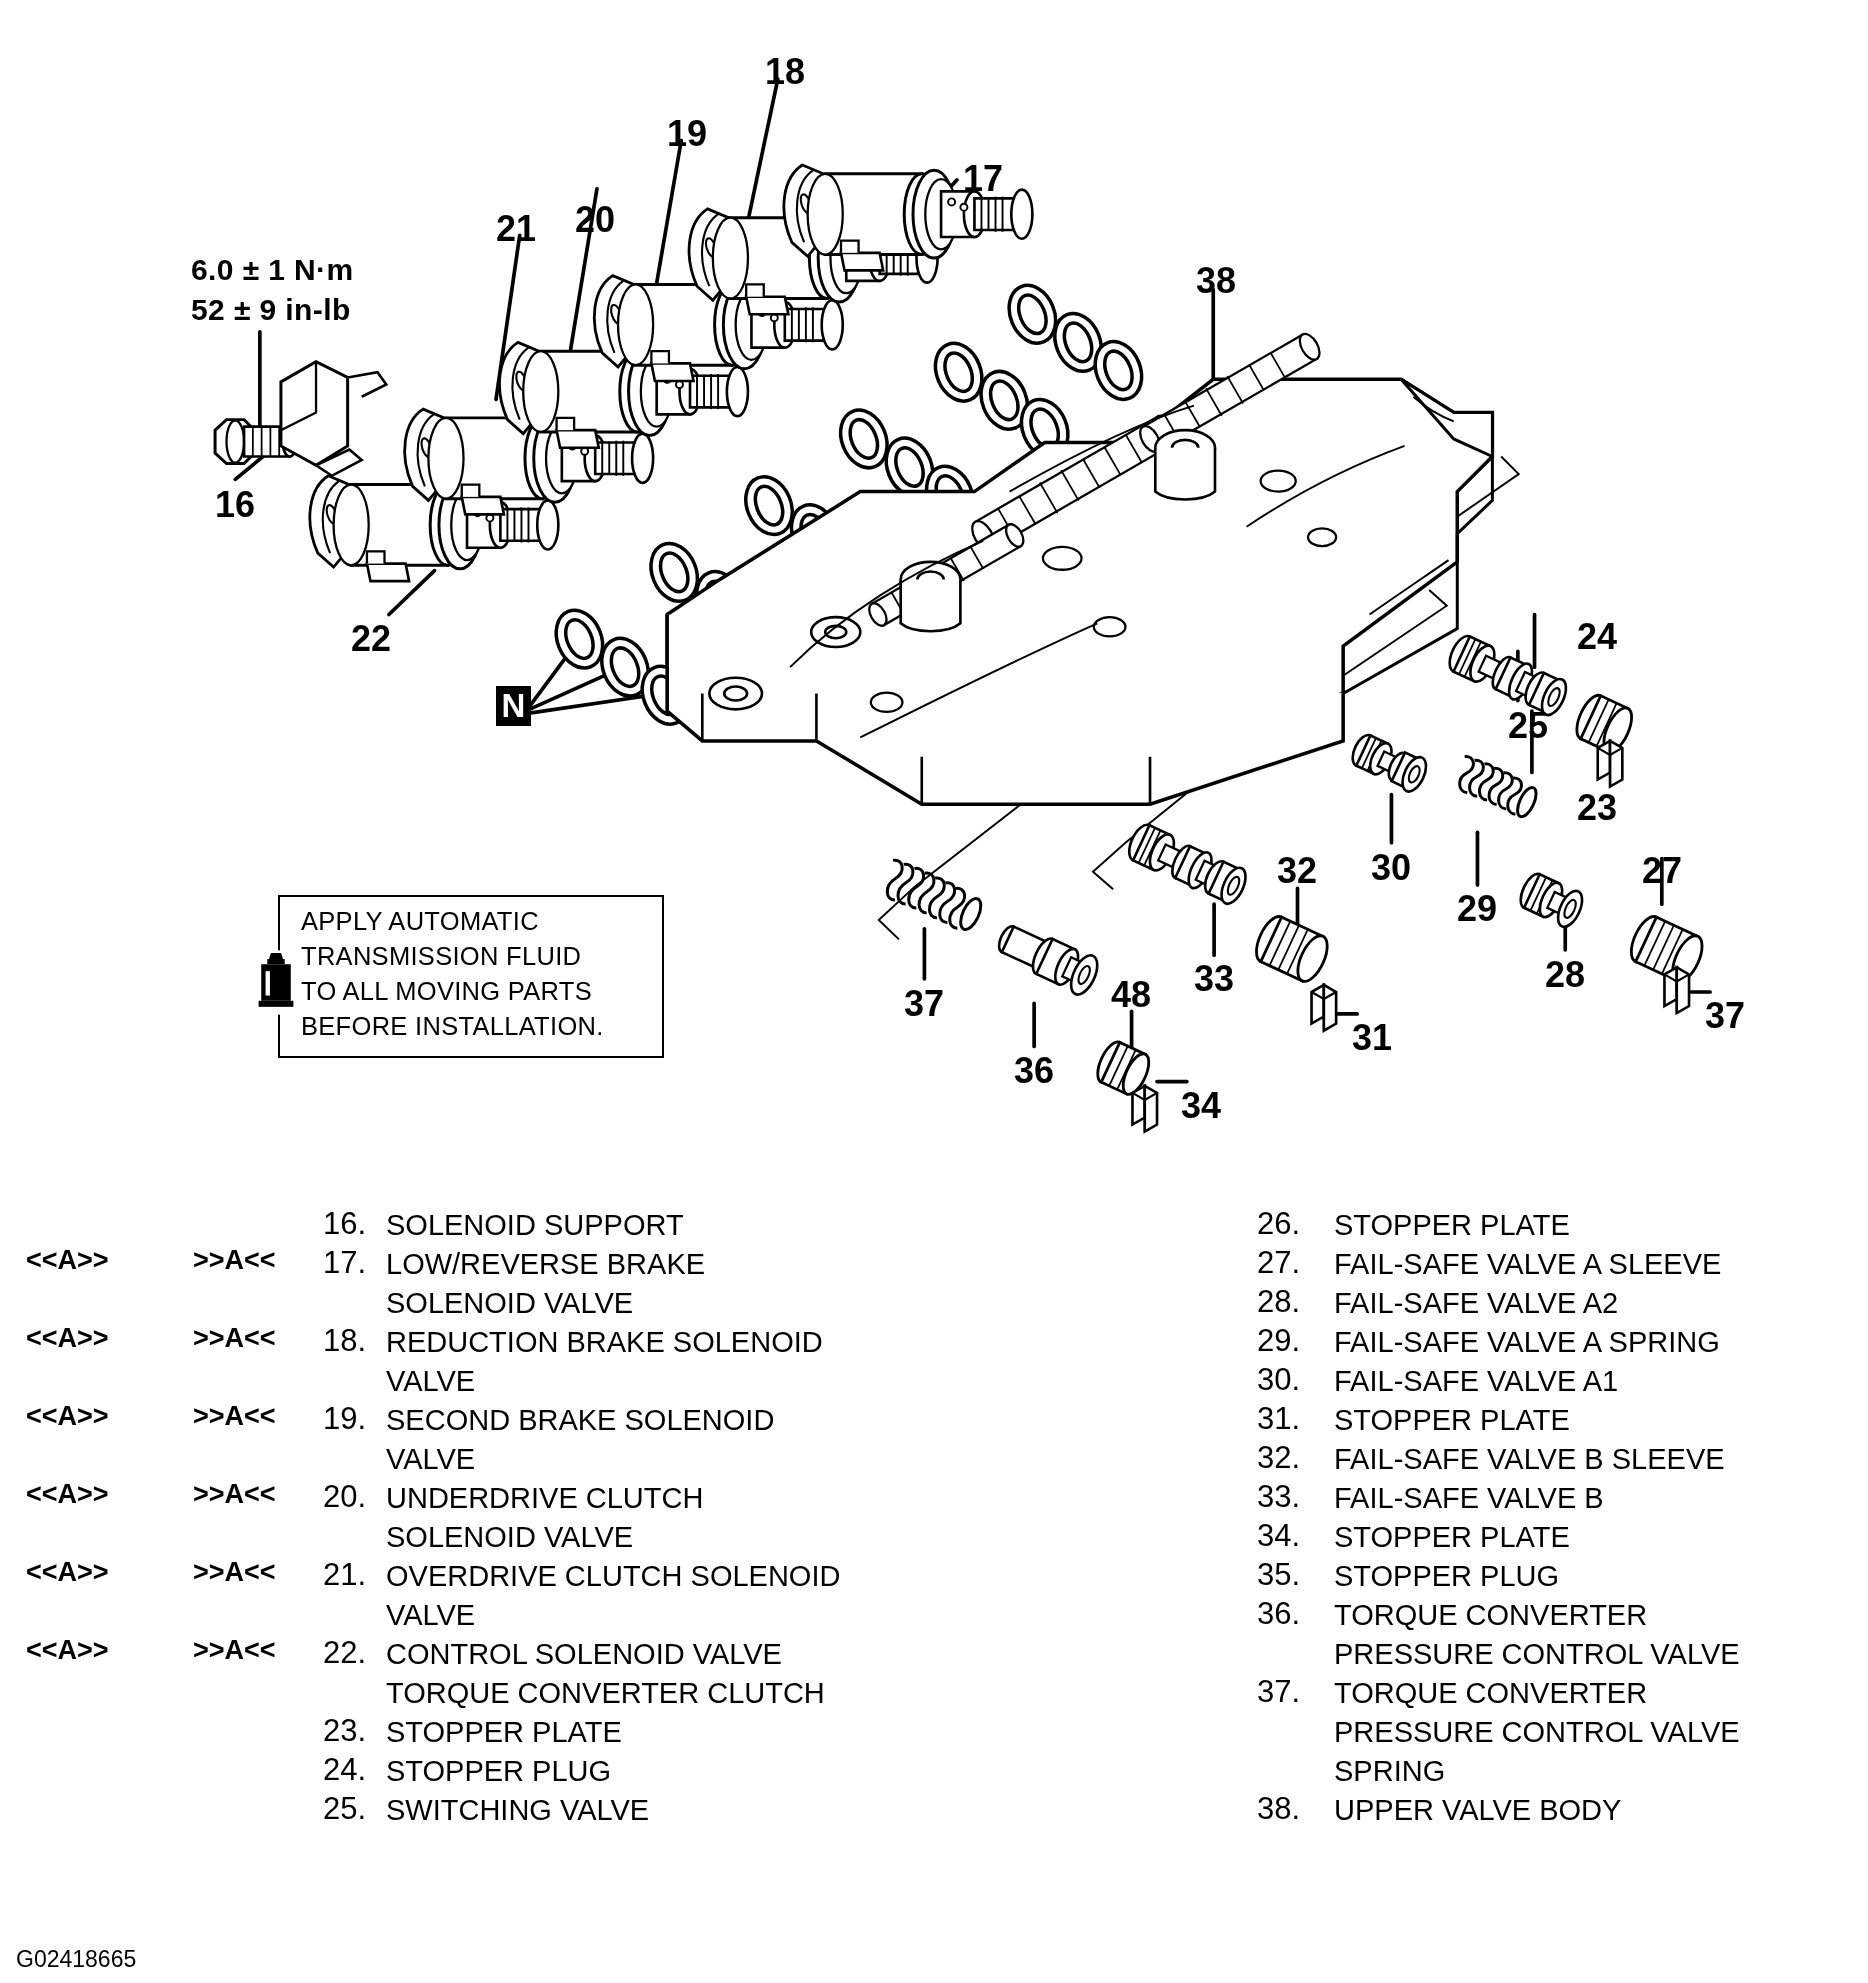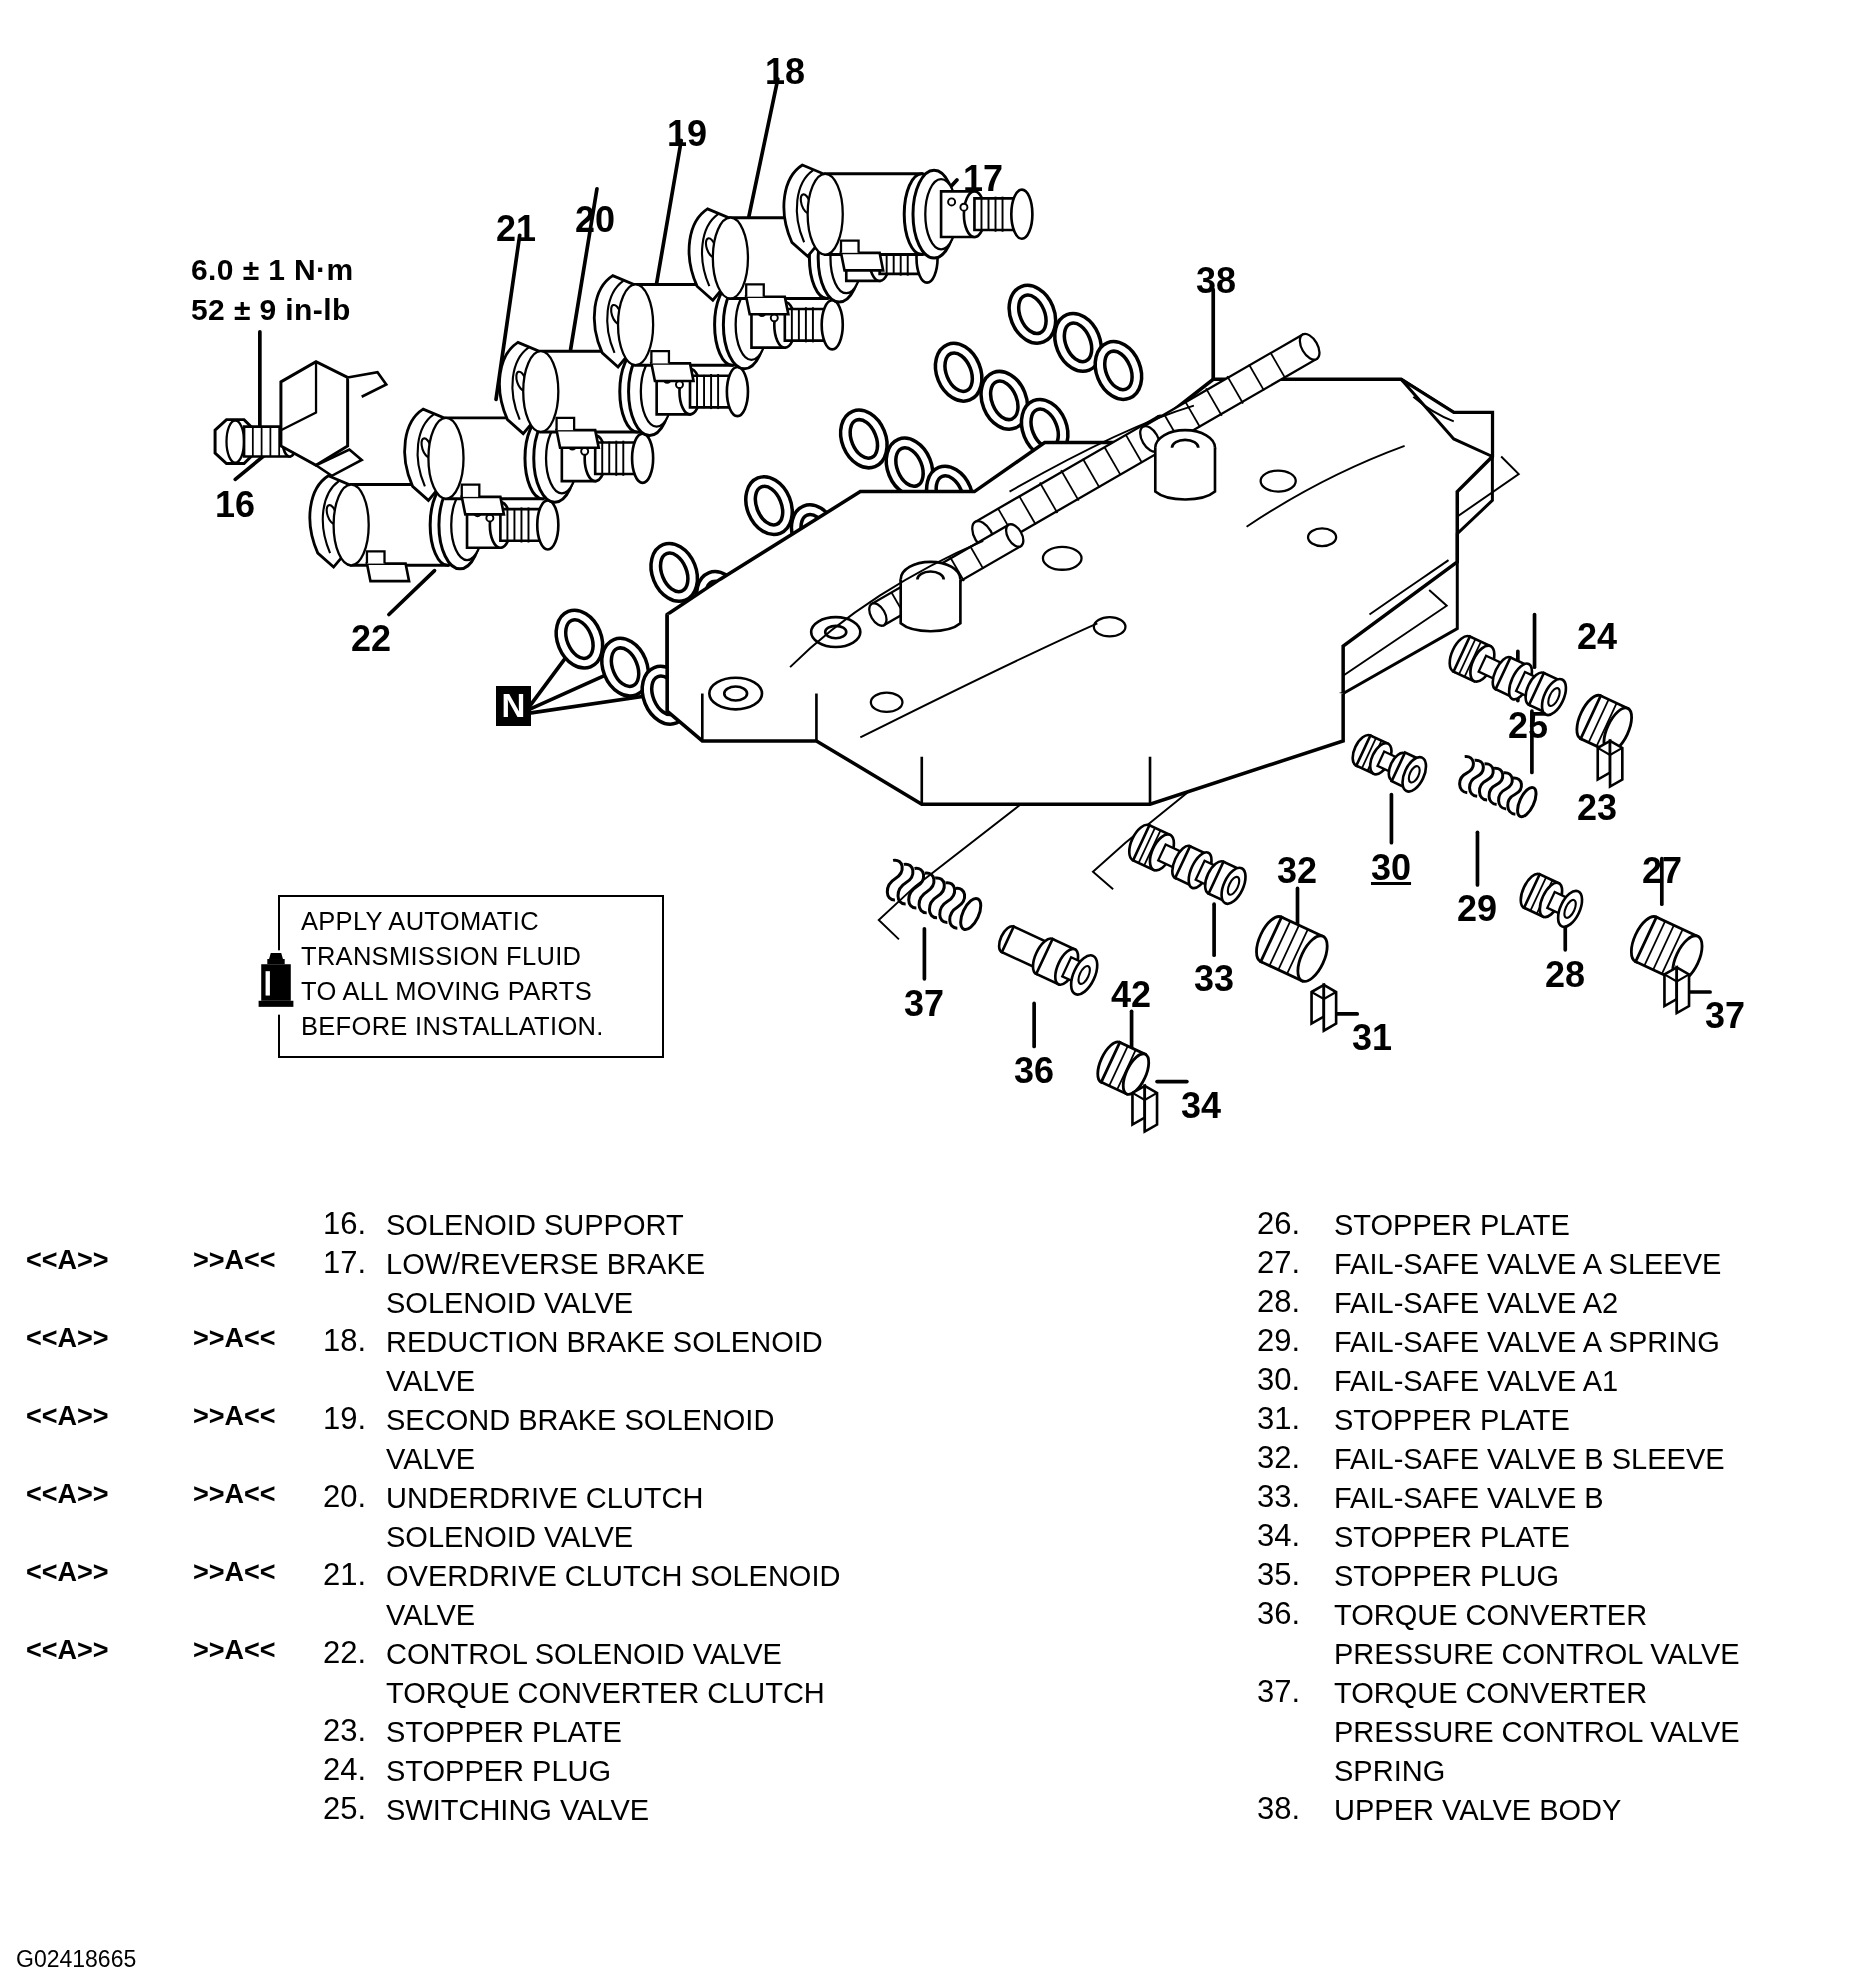--- a/index.html
+++ b/index.html
@@ -557,26 +557,26 @@
       <div class="callout" style="left: 575px; top: 162px; margin-top: 40px;">20</div>
       <div class="callout" style="left: 496px; top: 211px;">21</div>
       <div class="callout" style="left: 351px; top: 621px;">22</div>
       <div class="callout" style="left: 1577px; top: 790px;">23</div>
       <div class="callout" style="left: 1577px; top: 619px;">24</div>
       <div class="callout" style="left: 1508px; top: 708px;">25</div>
       <div class="callout" style="left: 1705px; top: 998px;">37</div>
       <div class="callout" style="left: 1642px; top: 853px;">27</div>
       <div class="callout" style="left: 1545px; top: 957px;">28</div>
       <div class="callout" style="left: 1457px; top: 891px;">29</div>
-      <div class="callout" style="left: 1371px; top: 850px; text-decoration: underline;">30</div>
+      <div class="callout" style="left: 1371px; top: 850px;">30</div>
       <div class="callout" style="left: 1352px; top: 1020px;">31</div>
       <div class="callout" style="left: 1277px; top: 853px;">32</div>
       <div class="callout" style="left: 1194px; top: 961px;">33</div>
       <div class="callout" style="left: 1181px; top: 1088px;">34</div>
-      <div class="callout" style="left: 1111px; top: 977px;">42</div>
+      <div class="callout" style="left: 1111px; top: 977px;">48</div>
       <div class="callout" style="left: 1014px; top: 1053px;">36</div>
       <div class="callout" style="left: 904px; top: 986px;">37</div>
       <div class="callout" style="left: 1196px; top: 263px;">38</div>
     </div>
 
   <div class="legend">
     <div class="col colL" id="legend-left">
         <div class="row">
           <span class="num">16.</span>
           <div class="lbl">

